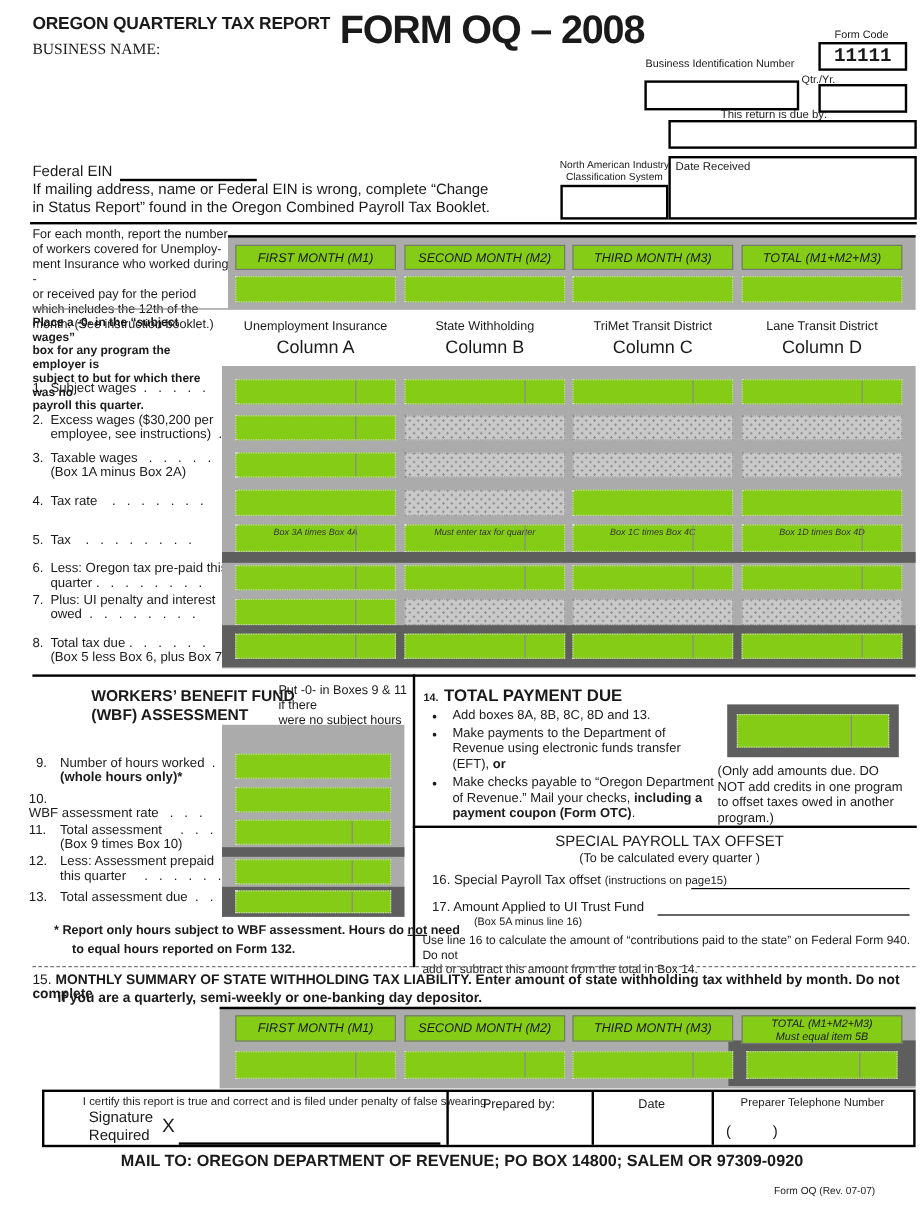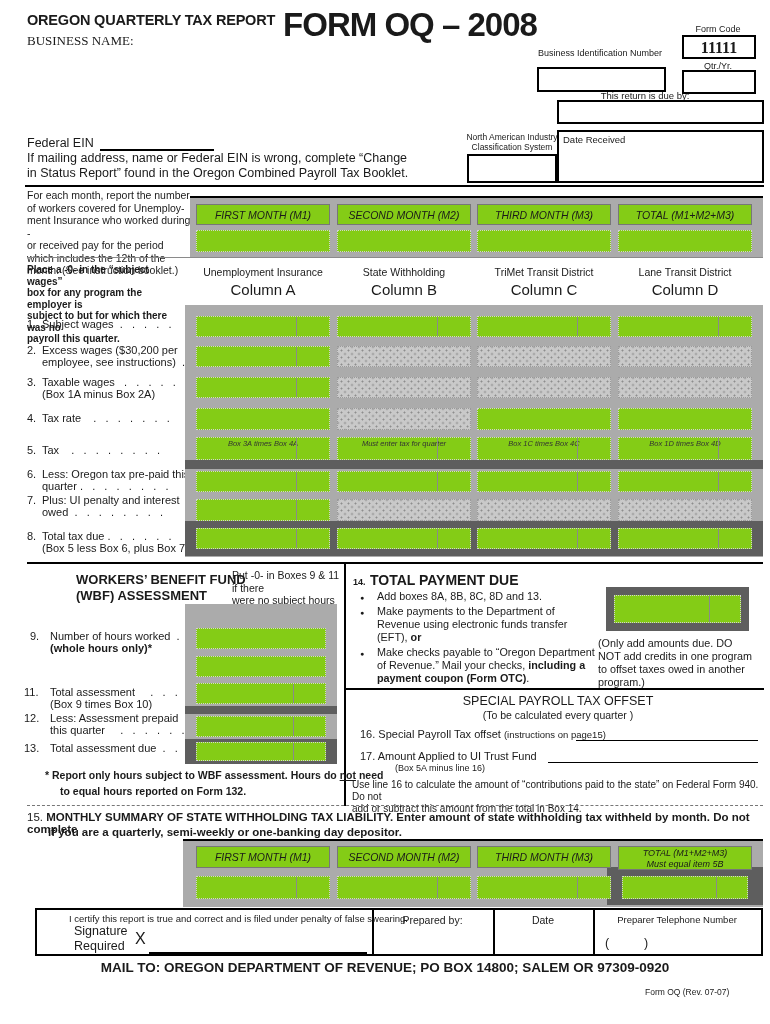--- a/index.html
+++ b/index.html
@@ -33,23 +33,23 @@
 <body>
 
 <div id="page">
 
   <div class="abs b" style="left:27px;top:12px;font-size:14.5px;letter-spacing:-0.2px;">OREGON QUARTERLY TAX REPORT</div>
   <div class="abs" style="left:27px;top:33px;font-size:13px;font-family:'Liberation Serif',serif;">BUSINESS NAME:</div>
   <div class="abs b ctr" style="left:260px;top:6px;width:300px;font-size:33px;letter-spacing:-1px;">FORM OQ – 2008</div>
 
   <div class="abs ctr small9" style="left:668px;top:24px;width:100px;">Form Code</div>
   <div class="abs blk2 ctr" style="left:682px;top:35px;width:74px;height:24px;">
-    <span style="font-family:Liberation Serif, serif;font-weight:bold;font-size:16px;line-height:21px;">11111</span>
-  </div>
-  <div class="abs ctr small9" style="left:668px;top:61px;width:100px;">Qtr./Yr.</div>
+    <span style="font-family:Liberation Mono, monospace;font-weight:bold;font-size:16px;line-height:21px;">11111</span>
+  </div>
+  <div class="abs ctr small9" style="left:632px;top:61px;width:100px;">Qtr./Yr.</div>
   <div class="abs blk2" style="left:682px;top:70px;width:74px;height:24px;"></div>
 
   <div class="abs ctr small9" style="left:515px;top:48px;width:170px;">Business Identification Number</div>
   <div class="abs blk2" style="left:537px;top:67px;width:129px;height:25px;"></div>
 
   <div class="abs ctr" style="left:555px;top:90px;width:180px;font-size:9.5px;text-align:center;">This return is due by:</div>
   <div class="abs blk2" style="left:557px;top:100px;width:207px;height:24px;"></div>
 
   <div class="abs" style="left:27px;top:136px;font-size:12.5px;">Federal EIN</div>
   <div class="abs" style="left:100px;top:134px;width:114px;height:15px;border-bottom:2px solid #000;"></div>
@@ -215,20 +215,21 @@
 
   <div class="abs b" style="left:76px;top:572px;font-size:13px;">WORKERS’ BENEFIT FUND</div>
   <div class="abs b" style="left:76px;top:588px;font-size:13px;">(WBF) ASSESSMENT</div>
   <div class="abs" style="left:232px;top:569px;width:115px;font-size:10.5px;line-height:12.5px;">
     <div>Put -0- in Boxes 9 &amp; 11 if there</div>
     <div>were no subject hours worked</div>
     <div>in the quarter.</div>
   </div>
 
   <div class="rowlab" style="top:630px;left:30px;"><span class="n pre" style="width:20px;">9.</span><span class="pre">Number of hours worked  .   .</span><div class="l2 pre b" style="margin-left:20px;">(whole hours only)*</div></div>
+  <div class="rowlab" style="top:660px;left:24px;"><span class="n pre" style="width:26px;">10.</span><span class="pre">WBF assessment rate   .   .   .</span></div>
   <div class="rowlab" style="top:686px;left:24px;"><span class="n pre" style="width:26px;">11.</span><span class="pre">Total assessment     .   .   .   .</span><div class="l2 pre" style="margin-left:26px;">(Box 9 times Box 10)</div></div>
   <div class="rowlab" style="top:712px;left:24px;"><span class="n pre" style="width:26px;">12.</span><span class="i">Less:</span><span class="pre"> Assessment prepaid</span><div class="l2 pre" style="margin-left:26px;">this quarter     .   .   .   .   .   .</div></div>
   <div class="rowlab" style="top:742px;left:24px;"><span class="n pre" style="width:26px;">13.</span><span class="pre">Total assessment due  .   .   .</span></div>
 
   <div class="panel" style="left:185px;top:604px;width:152px;height:160px;">
     <div class="wbox" style="left:11px;top:24px;width:130px;height:21px;"></div>
     <div class="wbox" style="left:11px;top:52px;width:130px;height:21px;"></div>
     <div class="wbox" style="left:11px;top:79px;width:130px;height:21px;">
         <span class="cents"></span>
       </div>

